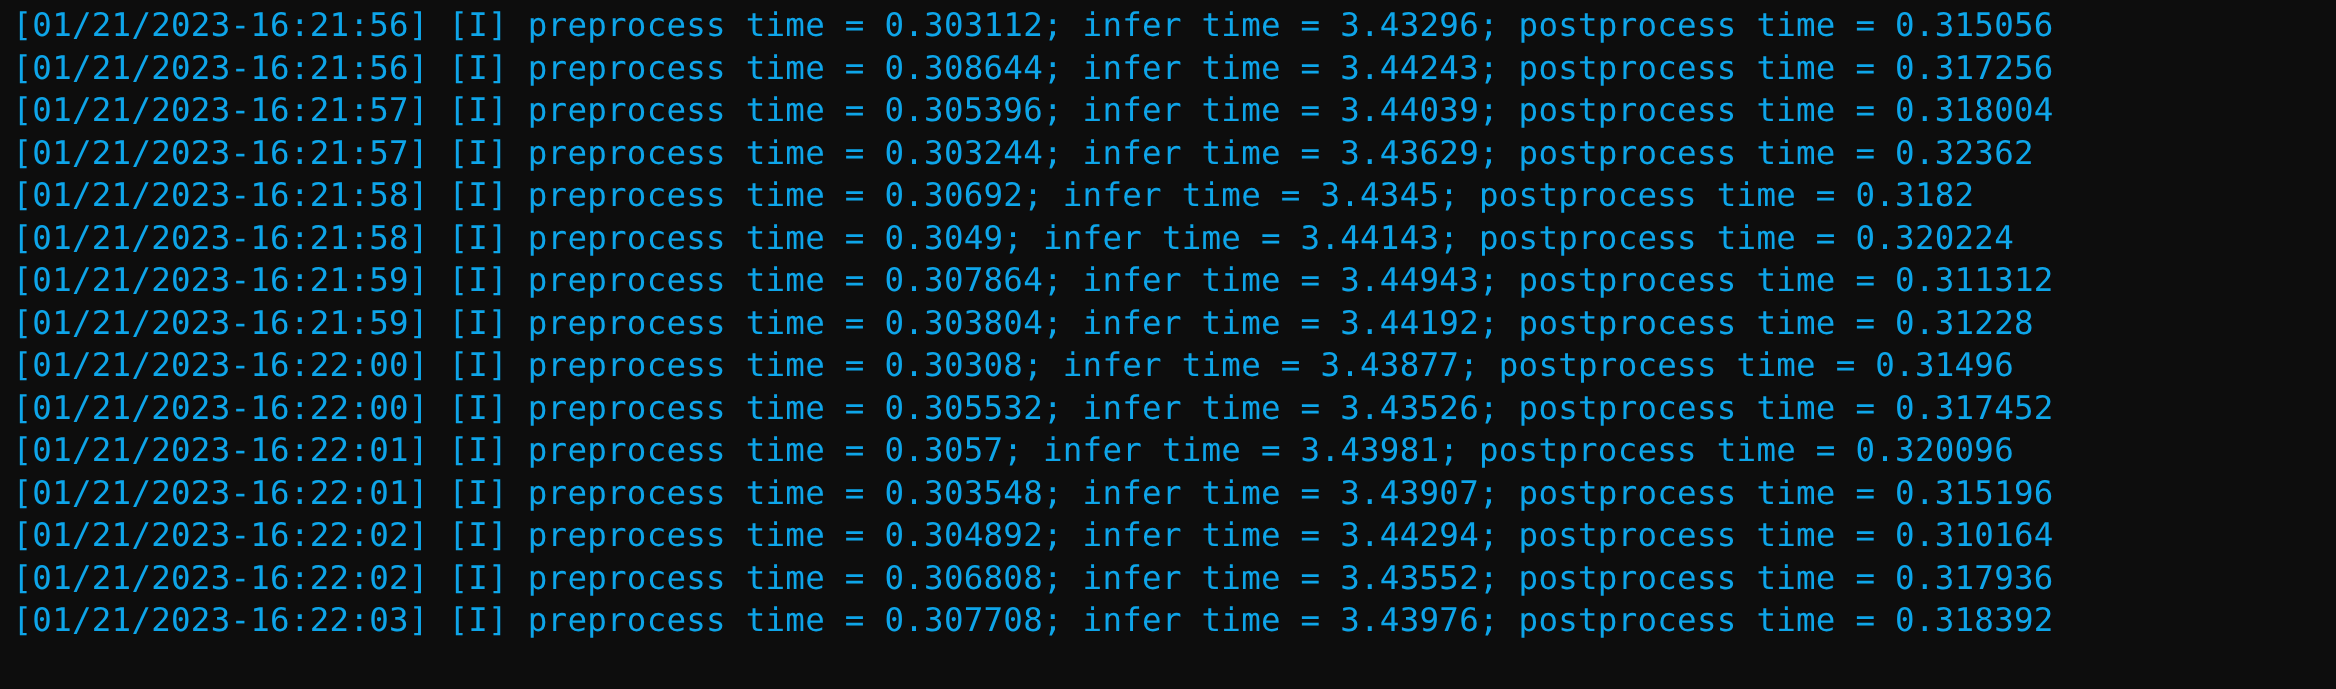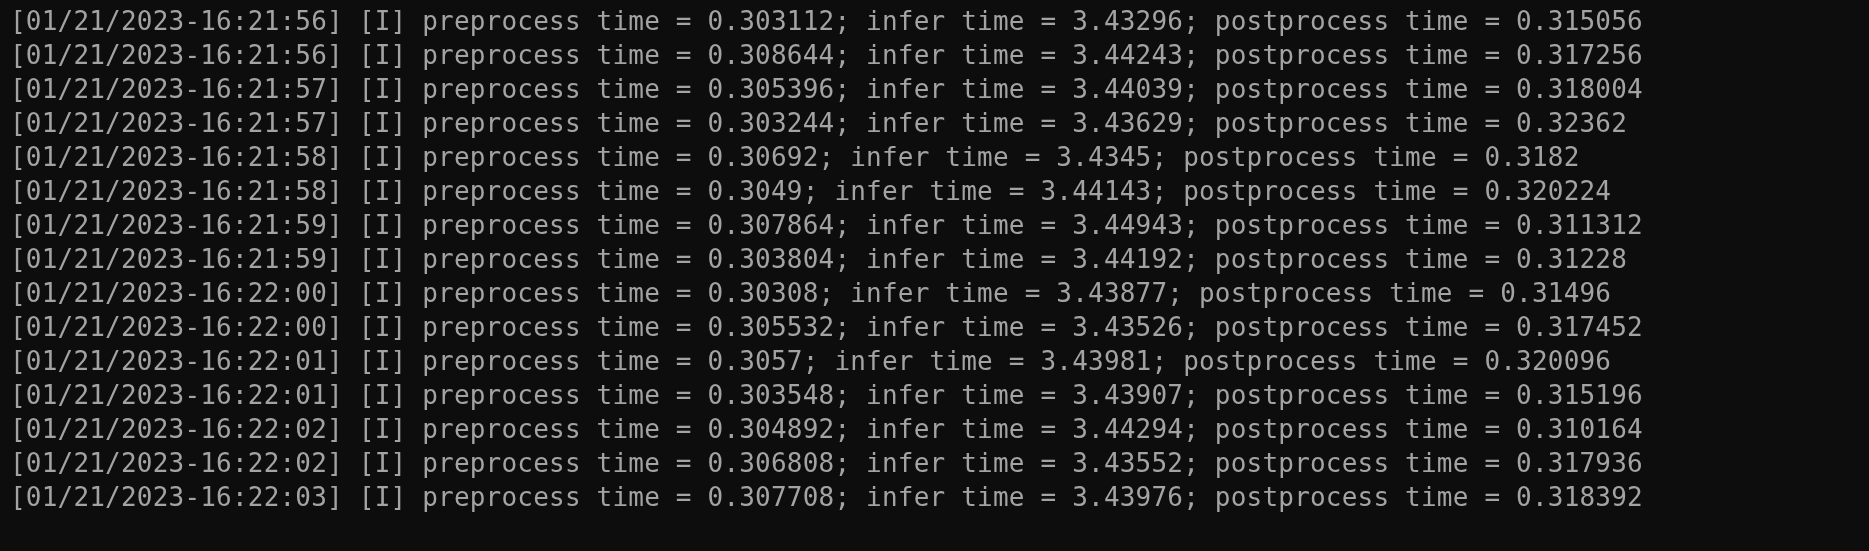--- a/index.html
+++ b/index.html
@@ -7,21 +7,21 @@
     padding: 0;
     background: #0d0d0d;
     width: 1869px;
     height: 551px;
     overflow: hidden;
   }
   #terminal {
     font-family: "Consolas", "Menlo", "DejaVu Sans Mono", "Liberation Mono", monospace;
     font-size: 26px;
     line-height: 34px;
-    color: #a3a3a3;
+    color: #0ea5e9;
     padding: 4px 10px 0 10px;
     white-space: pre;
     letter-spacing: 0.2px;
   }
   .log-line {
     display: block;
   }
 </style>
 </head>
 <body>

